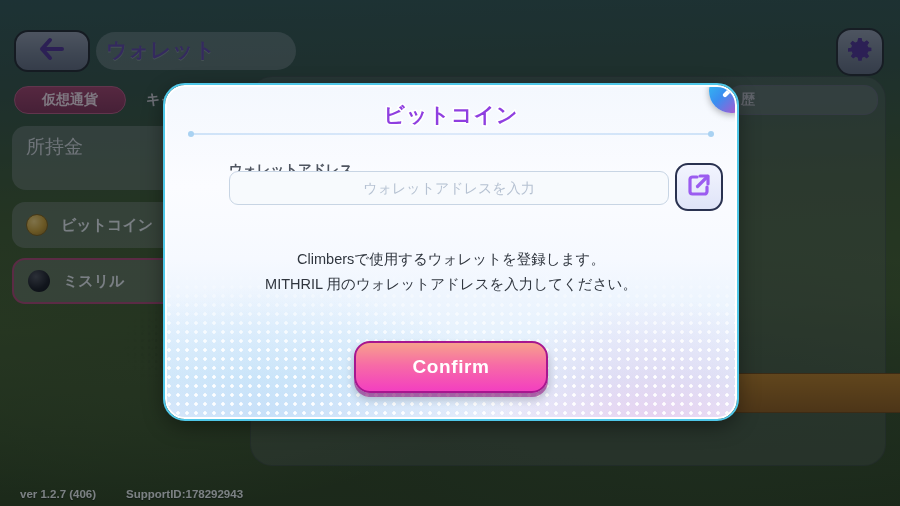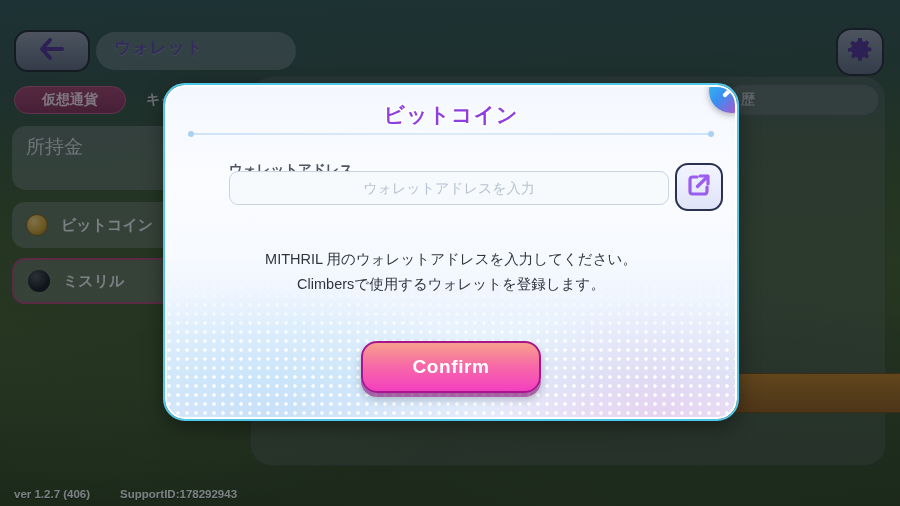--- a/index.html
+++ b/index.html
@@ -37,22 +37,22 @@
   .back-btn {
     position:absolute; left:14px; top:30px; width:76px; height:42px;
     border-radius:14px; border:2px solid #1d2127;
     background:linear-gradient(180deg,#8d93a3 0%,#707889 55%,#5d6476 100%);
     display:flex; align-items:center; justify-content:center;
   }
   .back-btn svg { width:30px; height:26px; }
 
   .page-title {
     position:absolute; left:106px; top:36px;
-    font-size:17px; font-weight:700; color:#5a3f9e;
-    letter-spacing:.5px; text-shadow:0 1px 0 rgba(255,255,255,.22);margin-left:8px;
+    font-size:21px; font-weight:700; color:#5a3f9e;
+    letter-spacing:.5px; text-shadow:0 1px 0 rgba(255,255,255,.22);
   }
 
   .title-plate{
     position:absolute; left:96px; top:32px; width:200px; height:38px;
     border-radius:19px; background:rgba(186,190,200,.30);
   }
 
   .gear-btn {
     position:absolute; right:16px; top:28px; width:48px; height:48px;
     border-radius:15px; border:2px solid #20242b;
@@ -121,21 +121,21 @@
   }
   .coin-ico.mith{
     background:radial-gradient(circle at 36% 30%,#4a4a52 0%,#14141a 60%,#050508 100%);
   }
   .coin-name{ font-size:15px; font-weight:600; color:#e6e8ea; }
 
   
   .footer{
     position:absolute; bottom:6px; left:0; width:100%;
     font-size:11.5px; font-weight:700; color:#e9ece8;
-    display:flex; gap:30px; padding-left:14px;
+    display:flex; gap:30px; padding-left:20px;
     text-shadow:0 1px 1px rgba(0,0,0,.5);
   }
 
   
   #modal{
     position:absolute; left:165px; top:85px; width:572px; height:334px;
     border-radius:20px;
     border:2px solid #ffffff;
     outline:2px solid #4fc7e8;
     background:
@@ -211,21 +211,21 @@
   .share-btn svg{ width:26px; height:26px; }
 
   .desc{
     position:absolute; left:0; right:0; top:160px;
     text-align:center; line-height:1.75;
     font-size:14.5px; color:#30363f; font-weight:500;
   }
 
   .confirm-btn{
     position:absolute; left:50%; transform:translateX(-50%); top:254px;
-    width:180px; height:52px; border-radius:16px;
+    width:194px; height:52px; border-radius:16px;
     border:2px solid #a7168f;
     background:linear-gradient(180deg,#f7a08c 0%,#f76ba6 46%,#f33fc0 100%);
     box-shadow:0 4px 0 rgba(150,16,130,.55), 0 6px 10px rgba(0,0,0,.22);
     color:#ffffff; font-size:19px; font-weight:600; letter-spacing:.6px;
     display:flex; align-items:center; justify-content:center;
     font-family:"Liberation Sans",sans-serif;
   }
 </style>
 </head>
 <body>
@@ -310,18 +310,18 @@
     <span>
       <svg viewBox="0 0 26 26">
         <path d="M11 5 H6.5 A2.5 2.5 0 004 7.5 V19.5 A2.5 2.5 0 006.5 22 H18.5 A2.5 2.5 0 0021 19.5 V15" stroke="#9b5cf0" stroke-width="3.2" fill="none" stroke-linecap="round" stroke-linejoin="round"></path>
         <path d="M14 4 H22 V12" stroke="#9b5cf0" stroke-width="3.2" fill="none" stroke-linecap="round" stroke-linejoin="round"></path>
         <path d="M21.5 4.5 L11.5 14.5" stroke="#9b5cf0" stroke-width="3.2" stroke-linecap="round"></path>
       </svg>
     </span>
   </div>
 
   <div class="desc">
+    <div>Climbersで使用するウォレットを登録します。</div>
     <div>MITHRIL 用のウォレットアドレスを入力してください。</div>
-    <div>Climbersで使用するウォレットを登録します。</div>
   </div>
 
   <div class="confirm-btn">Confirm</div>
 </div>
 
 </body></html>

